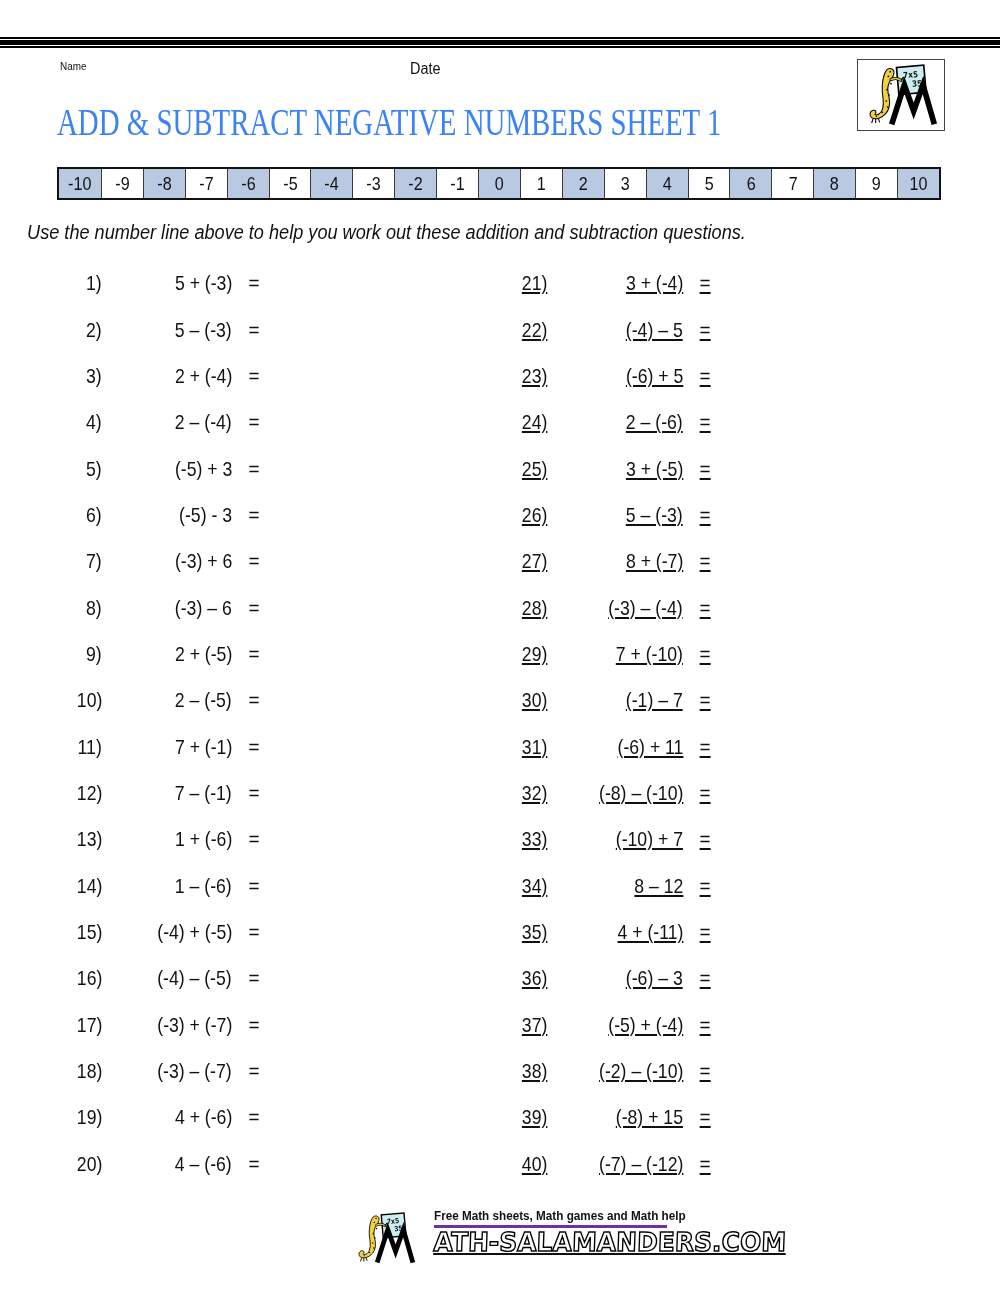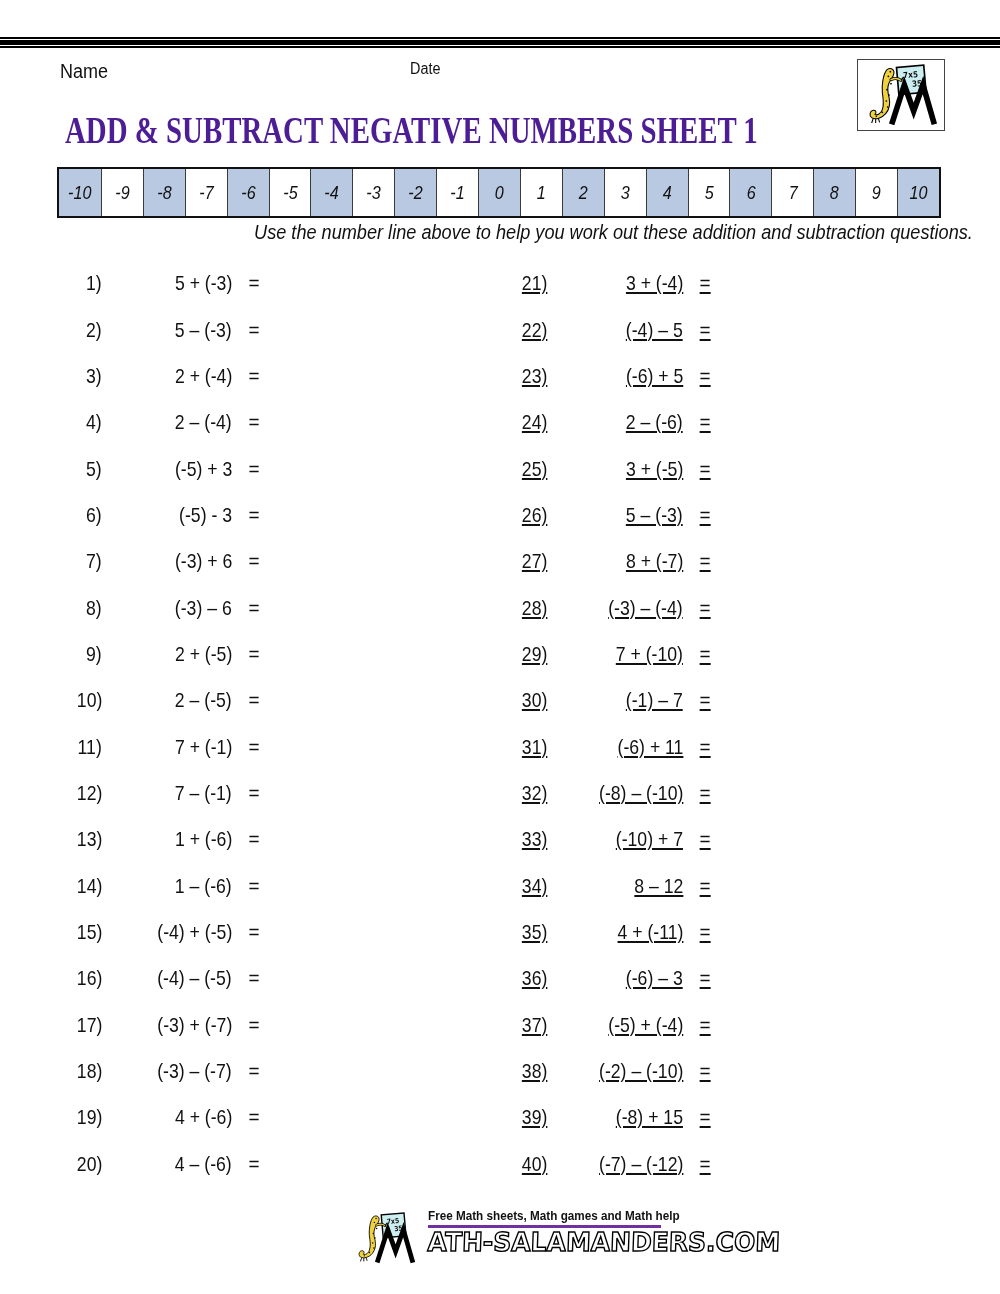--- a/index.html
+++ b/index.html
@@ -1,57 +1,57 @@
 <!DOCTYPE html>
 <html><head>
 <meta charset="utf-8">
 <style>
   html,body{margin:0;padding:0;background:#ffffff;}
   .page{position:relative;width:1000px;height:1294px;background:#fff;overflow:hidden;
         font-family:"Liberation Sans","DejaVu Sans",sans-serif;color:#111;}
   
   .toprule{position:absolute;left:0;top:37px;width:1000px;height:11px;
     background:linear-gradient(to bottom,#000 0 2px,#fff 2px 3px,#000 3px 8px,#fff 8px 9px,#000 9px 11px);}
-  .name-label{position:absolute;left:60px;top:60px;font-size:20px;text-align:right;}
+  .name-label{position:absolute;left:60px;top:60px;font-size:11px;text-align:right;}
   .date-label{position:absolute;left:410px;top:60px;font-size:16px;text-align:center;}
   .name-label span,.date-label span{display:inline-block;transform:scaleX(.9);transform-origin:left center;}
   
   .logo-box{position:absolute;left:857px;top:59px;width:88px;height:72px;background:#fff;
     border:1px solid #444;box-sizing:border-box;display:flex;align-items:center;justify-content:center;}
   .logo-box svg{width:80px;height:64px;overflow:visible;}
   
-  .title{position:absolute;left:57px;top:102px;margin:8px;font-family:"Liberation Serif","DejaVu Serif",serif;
-    font-weight:bold;font-size:37px;line-height:42px;color:#4c1d95;white-space:nowrap;}
+  .title{position:absolute;left:57px;top:102px;margin:0;font-family:"Liberation Serif","DejaVu Serif",serif;
+    font-weight:normal;font-size:37px;line-height:42px;color:#3b82f6;white-space:nowrap;}
   .title span{display:inline-block;transform:scaleX(.78);transform-origin:left center;}
   
-  .numberline{position:absolute;left:57px;top:167px;width:884px;height:51px;box-sizing:border-box;
-    border:2px solid #111;display:grid;grid-template-columns:repeat(21,1fr);font-style:italic;}
+  .numberline{position:absolute;left:57px;top:167px;width:884px;height:33px;box-sizing:border-box;
+    border:2px solid #111;display:grid;grid-template-columns:repeat(21,1fr);}
   .nl-cell{display:flex;align-items:center;justify-content:center;background:#fff;
     border-left:1.5px solid #3a3a3a;font-size:19px;color:#111;}
   .nl-cell:first-child{border-left:none;}
   .nl-cell.shaded{background:#bac9e2;}
   .nl-cell span{display:inline-block;transform:scaleX(.85);transform-origin:center;}
   
-  .instruction{position:absolute;left:0;top:221px;width:1000px;text-align:right;
+  .instruction{position:absolute;left:0;top:221px;width:1000px;text-align:left;
     font-style:italic;font-size:19.5px;color:#111;}
   .instruction span{display:inline-block;transform:scaleX(.93);transform-origin:center;}
   
   .qcol{position:absolute;top:260px;display:grid;grid-auto-rows:46.35px;}
   .qcol-left{left:55px;}
   .qcol-right{left:500px;}
   .q-row{display:grid;align-items:center;font-size:21px;color:#111;}
   .qcol-left  .q-row{grid-template-columns:47px 130px 45px;}
   .qcol-right .q-row{grid-template-columns:47px 136px 45px;text-decoration:underline;}
   .q-num{justify-self:end;display:inline-block;transform:scaleX(.84);transform-origin:right center;}
   .q-expr{justify-self:end;white-space:nowrap;display:inline-block;transform:scaleX(.84);transform-origin:right center;}
   .q-eq{justify-self:center;display:inline-block;transform:scaleX(.9);transform-origin:center;}
   
   .footer{position:absolute;left:356px;top:1208px;display:flex;align-items:flex-start;}
   .footer-icon{width:58px;height:54px;margin-top:3px;overflow:visible;flex:none;}
-  .footer-right{margin-left:14px;}
+  .footer-right{margin-left:20px;text-decoration:underline;}
   .tagline{font-size:13px;font-weight:bold;color:#111;white-space:nowrap;}
   .tagline span{display:inline-block;transform:scaleX(.9);transform-origin:left center;}
   .footer-rule{width:233px;height:3px;background:#7030a0;margin:2px 0 1px 0;}
   .wordmark{font-family:"DejaVu Sans","Liberation Sans",sans-serif;font-weight:bold;font-size:25px;
     line-height:26px;letter-spacing:0px;white-space:nowrap;transform:skewX(-2deg) scaleY(1.04);transform-origin:left top;}
   .wordmark span{color:#fff;-webkit-text-stroke:1.4px #000;}
   @supports not (-webkit-text-stroke: 1px #000){.wordmark span{color:#000;}}
   svg text.board-txt{font-family:"DejaVu Sans Mono","Liberation Mono",monospace;font-size:12.5px;font-weight:bold;fill:#000;}
 </style>
 </head>

